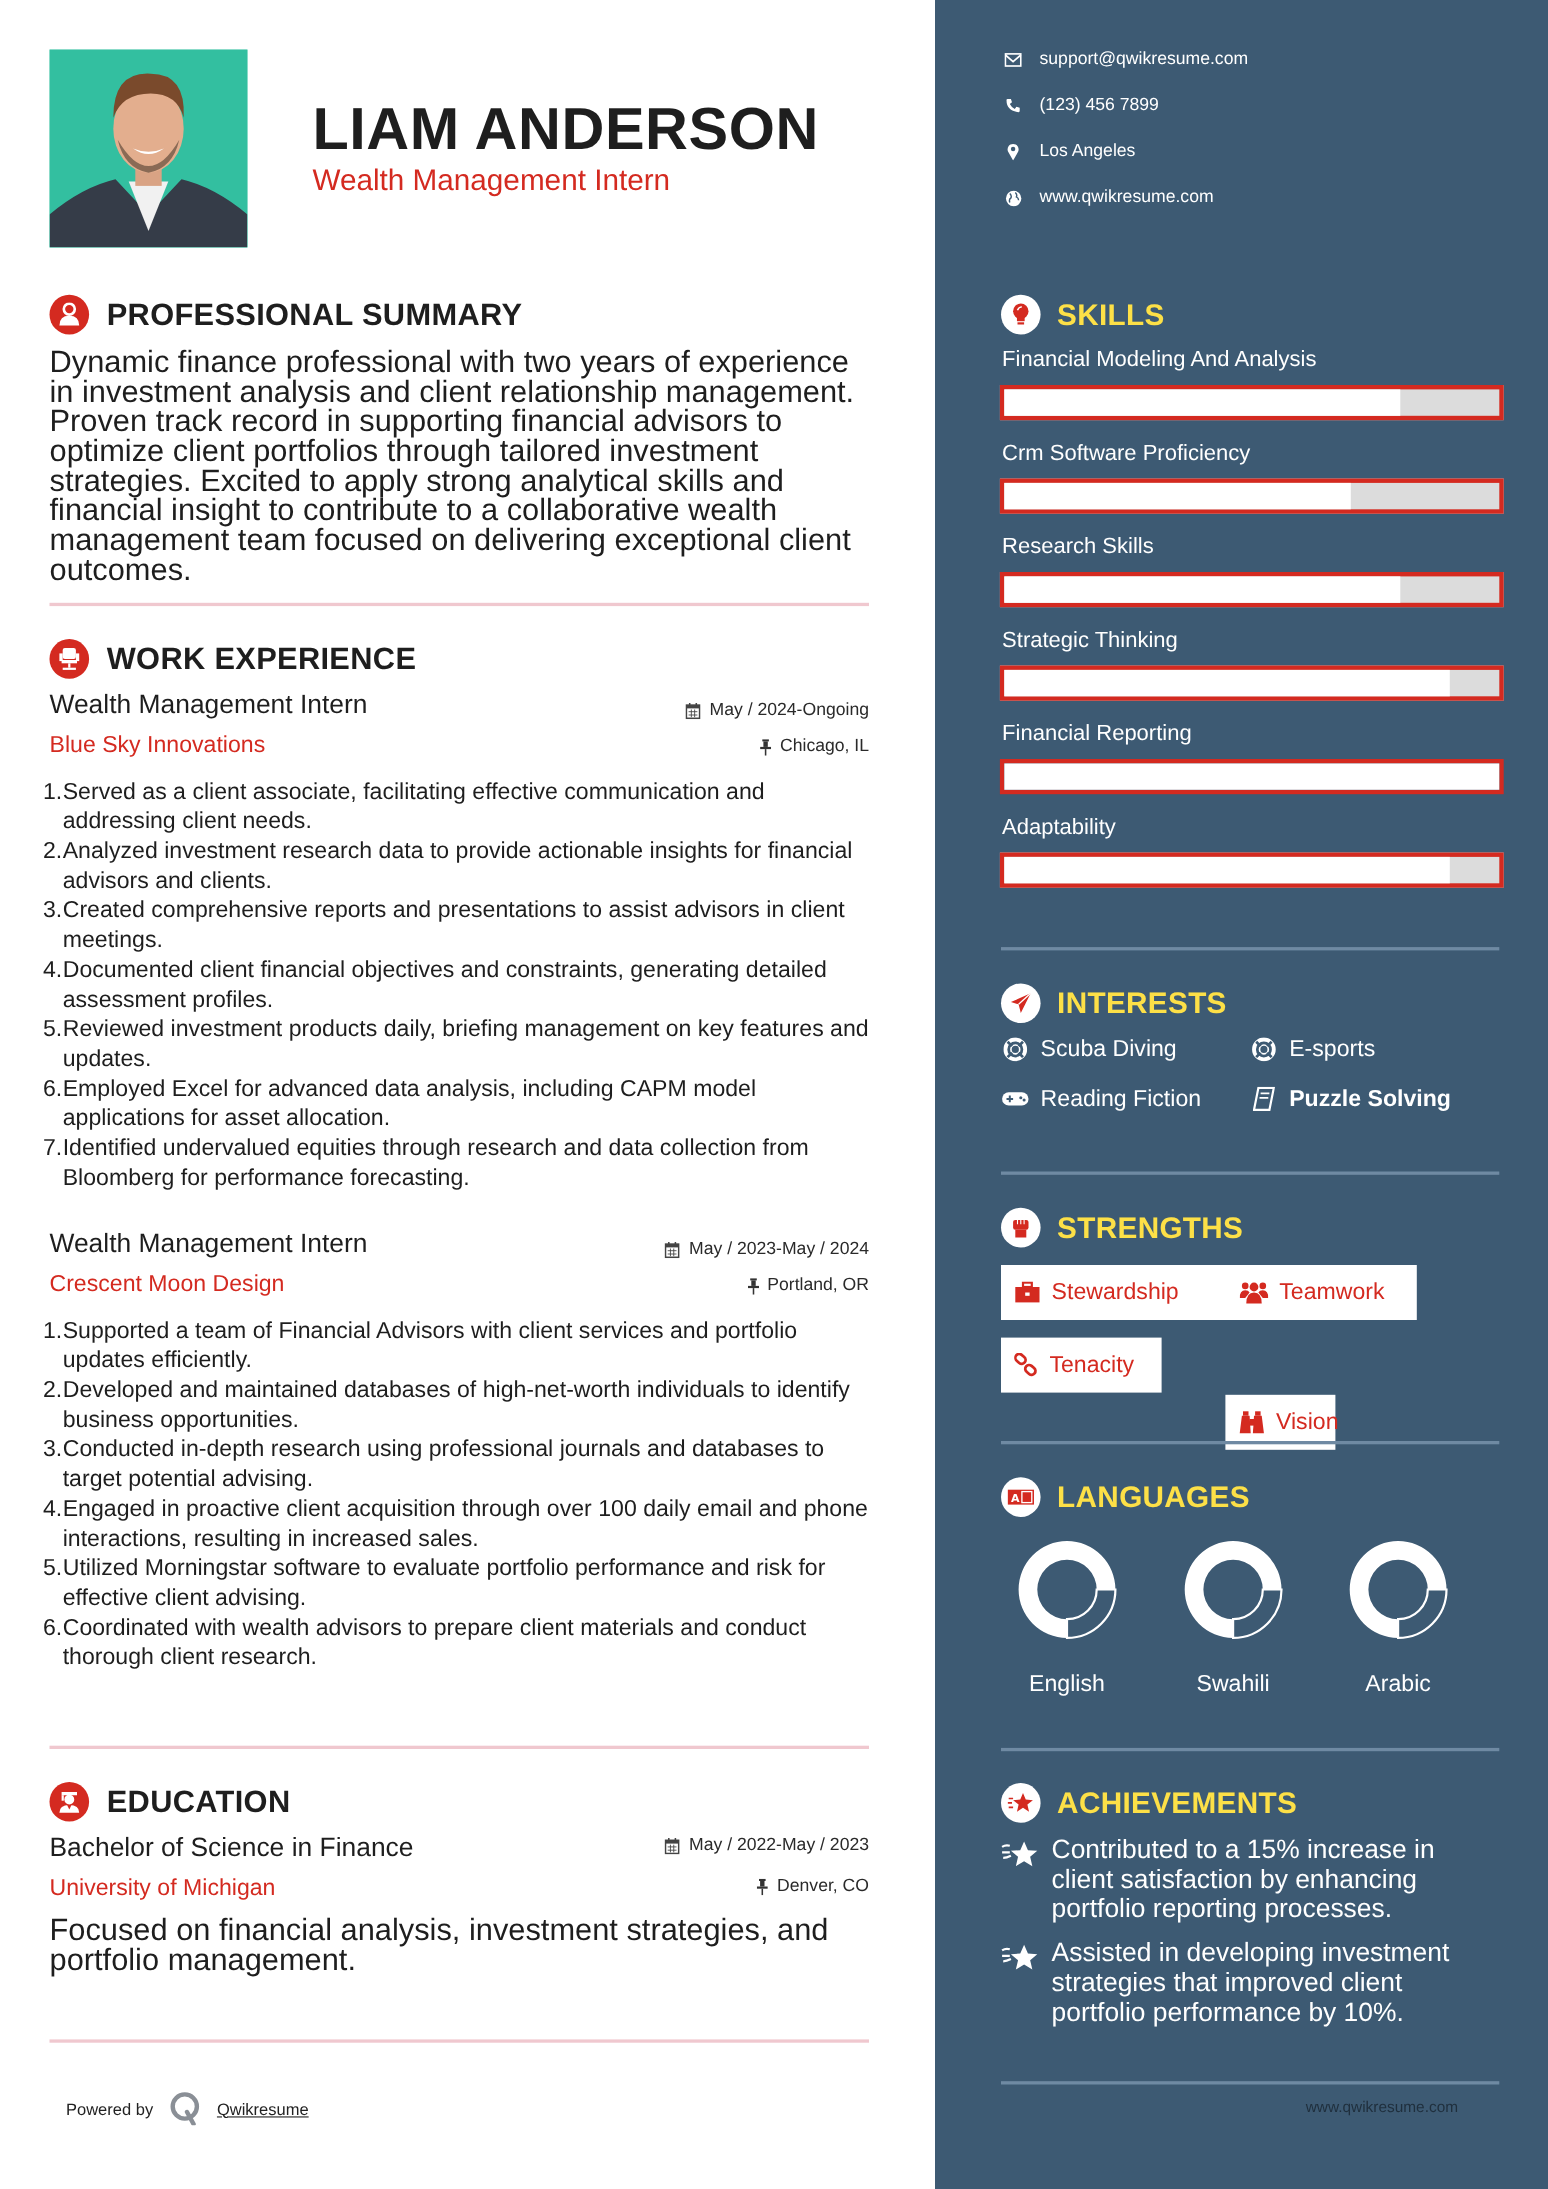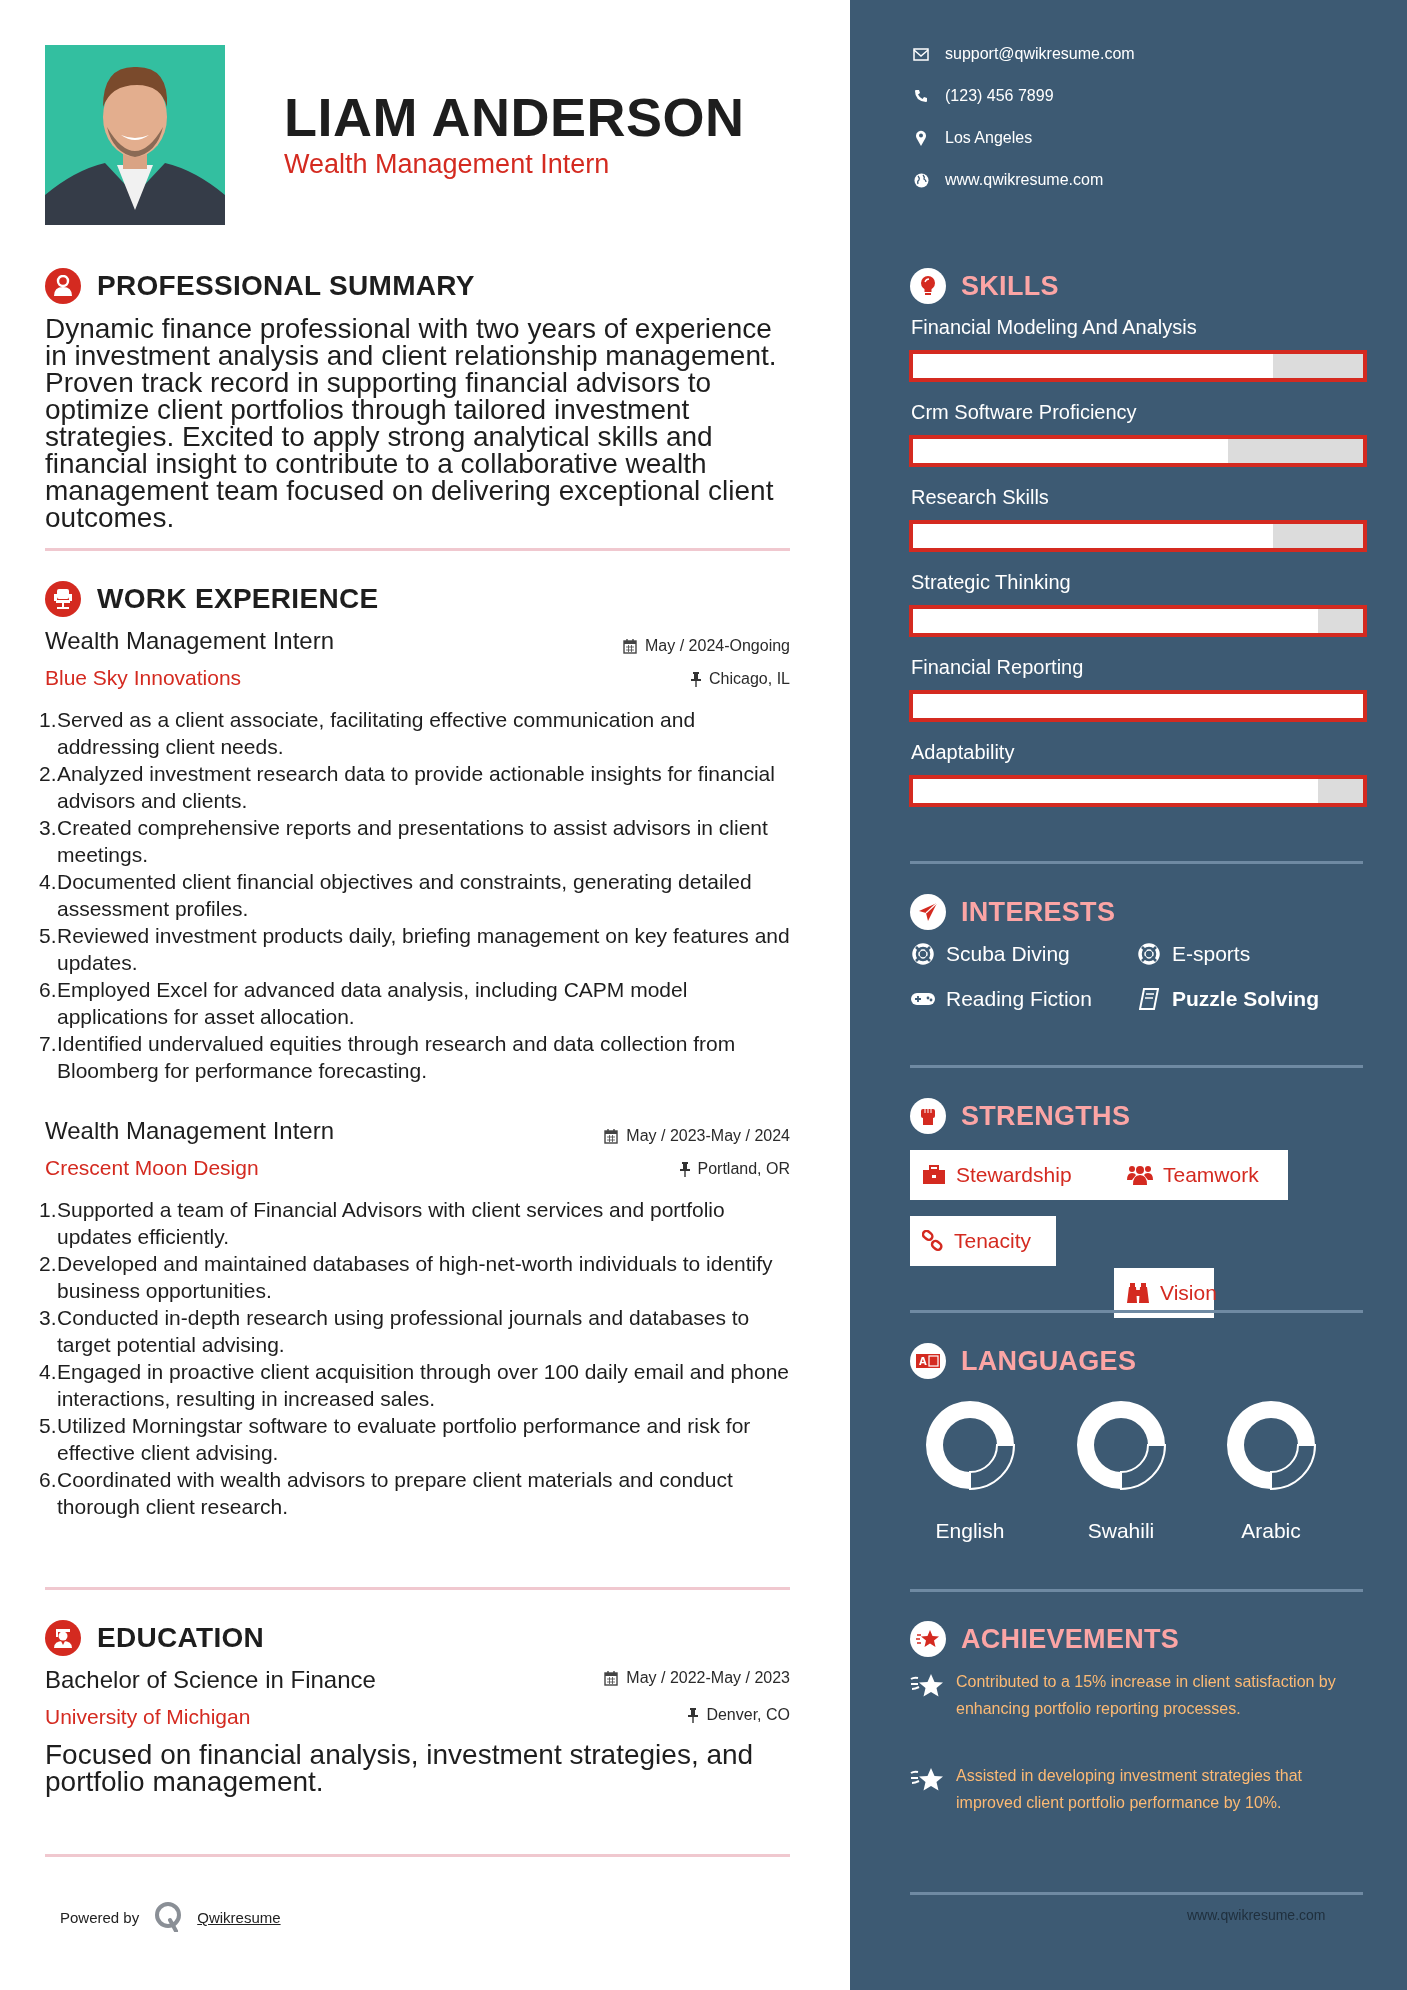--- a/index.html
+++ b/index.html
@@ -37,41 +37,41 @@
   .powered { position: absolute; left: 60px; top: 1900px; display: flex; align-items: center; font-size: 15px; color: #222; }
   .powered .qlogo { margin: 0 14px 0 14px; }
   .powered .brand { text-decoration: underline; }
 
   
   .contact { position: absolute; left: 61px; display: flex; align-items: center; font-size: 16px; color: #fff; height: 20px; }
   .contact .ci { width: 20px; display: inline-flex; justify-content: center; margin-right: 14px; }
 
   .rsec-head { position: absolute; left: 60px; display: flex; align-items: center; height: 38px; }
   .rsec-icon { width: 36px; height: 36px; border-radius: 50%; background: #fff; display: flex; align-items: center; justify-content: center; margin-right: 15px; flex: none; }
-  .rsec-title { font-size: 27px; font-weight: 700; color: #fca5a5; letter-spacing: 0.3px; white-space: nowrap; }
+  .rsec-title { font-size: 27px; font-weight: 700; color: #fde047; letter-spacing: 0.3px; white-space: nowrap; }
 
   .skill-label { position: absolute; left: 61px; font-size: 20px; color: #fff; white-space: nowrap; }
   .skill-bar { position: absolute; left: 59px; width: 458px; height: 32px; border: 4px solid #d42a20; background: #dcdcdc; }
   .skill-fill { height: 100%; background: #ffffff; }
 
   .rdivider { position: absolute; left: 60px; width: 453px; height: 3px; background: #6f8aa3; }
 
   .interest { position: absolute; display: flex; align-items: center; font-size: 21px; color: #fff; white-space: nowrap; }
   .interest .ii { width: 26px; display: inline-flex; justify-content: center; margin-right: 10px; }
 
   .tag { position: absolute; height: 50px; background: #fff; display: flex; align-items: center; padding: 0 14px 0 12px; font-size: 21px; color: #d42a20; white-space: nowrap; }
   .tag .ti { display: inline-flex; margin-right: 10px; }
 
   .lang { position: absolute; width: 120px; text-align: center; }
   .lang svg { display: block; margin: 0 auto; }
   .lang .lname { margin-top: 26px; font-size: 21px; color: #fff; }
 
   .ach { position: absolute; left: 60px; width: 450px; display: flex; }
   .ach .ai { width: 36px; flex: none; margin-right: 10px; padding-top: 4px; }
-  .ach .atxt { font-size: 16px; line-height: 27px; color: #fdba74; }
+  .ach .atxt { font-size: 24px; line-height: 27px; color: #ffffff; }
 
   .footer-url { position: absolute; left: 337px; top: 1907px; font-size: 14px; color: #1f2f3d; }
 </style>
 </head>
 <body>
 
 <div class="left">
 
   <div class="photo">
     <svg width="180" height="180" viewBox="0 0 180 180">

